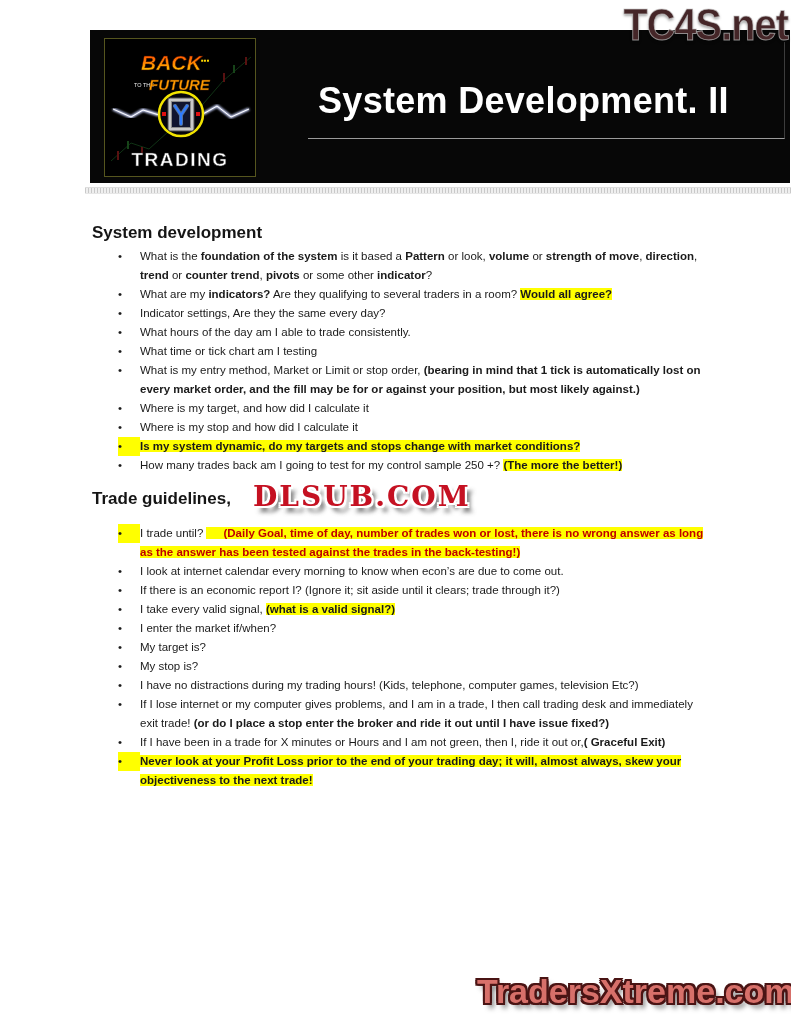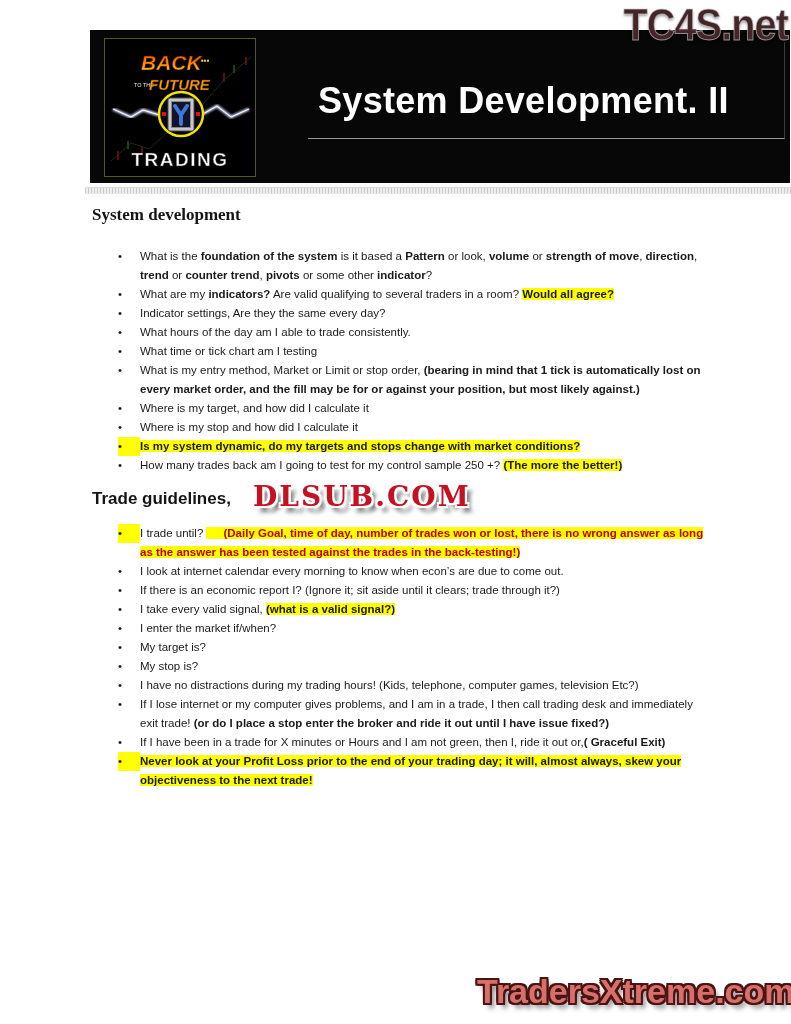--- a/index.html
+++ b/index.html
@@ -31,21 +31,21 @@
                       5px 6px 4px rgba(90,90,90,.85);}
   .wm-bottom{position:absolute;left:477px;top:971px;z-index:6;
           font-weight:bold;font-size:34px;line-height:1.2;color:#d7706a;white-space:nowrap;
           text-shadow:-2px 0 0 #4a1414,2px 0 0 #4a1414,0 -2px 0 #4a1414,0 2px 0 #4a1414,
                       -2px -2px 0 #4a1414,2px 2px 0 #4a1414,-2px 2px 0 #4a1414,2px -2px 0 #4a1414,
                       4px 5px 5px rgba(110,110,110,.9);}
 
   
   .doc-heading{position:absolute;left:92px;margin:0;color:#151515;
                font-size:17px;font-weight:bold;}
-  #sec1-heading{top:205px;font-family:Liberation Serif, serif;}
+  #sec1-heading{top:223px;}
   #sec2-heading{top:489px;}
   ul.blist{position:absolute;left:118px;width:592px;margin:0;padding:0;list-style:none;
            font-size:11.5px;line-height:19px;color:#1a1a1a;}
   #sec1-list{top:247px;}
   #sec2-list{top:524px;}
   ul.blist li{display:flex;align-items:flex-start;}
   .marker{flex:0 0 22px;width:22px;text-align:left;font-size:11.5px;}
   .btxt{flex:1 1 auto;max-width:570px;}
   .b{font-weight:bold;}
   .hl{background:#ffff00;}
@@ -121,21 +121,21 @@
   <div class="banner-shadow"></div>
 
   <h2 class="doc-heading" id="sec1-heading">System development</h2>
   <ul class="blist" id="sec1-list">
       <li>
         <span class="marker">•</span>
         <span class="btxt"><span>What is the </span><span class="b">foundation of the system</span><span> is it based a </span><span class="b">Pattern</span><span> or look, </span><span class="b">volume</span><span> or </span><span class="b">strength of move</span><span>, </span><span class="b">direction</span><span>, </span><span class="b">trend</span><span> or </span><span class="b">counter trend</span><span>, </span><span class="b">pivots</span><span> or some other </span><span class="b">indicator</span><span>?</span></span>
       </li>
       <li>
         <span class="marker">•</span>
-        <span class="btxt"><span>What are my </span><span class="b">indicators?</span><span> Are valid qualifying to several traders in a room? </span><span class="b hl">Would all agree?</span></span>
+        <span class="btxt"><span>What are my </span><span class="b">indicators?</span><span> Are they qualifying to several traders in a room? </span><span class="b hl">Would all agree?</span></span>
       </li>
       <li>
         <span class="marker">•</span>
         <span class="btxt"><span>Indicator settings, Are they the same every day?</span></span>
       </li>
       <li>
         <span class="marker">•</span>
         <span class="btxt"><span>What hours of the day am I able to trade consistently.</span></span>
       </li>
       <li>

